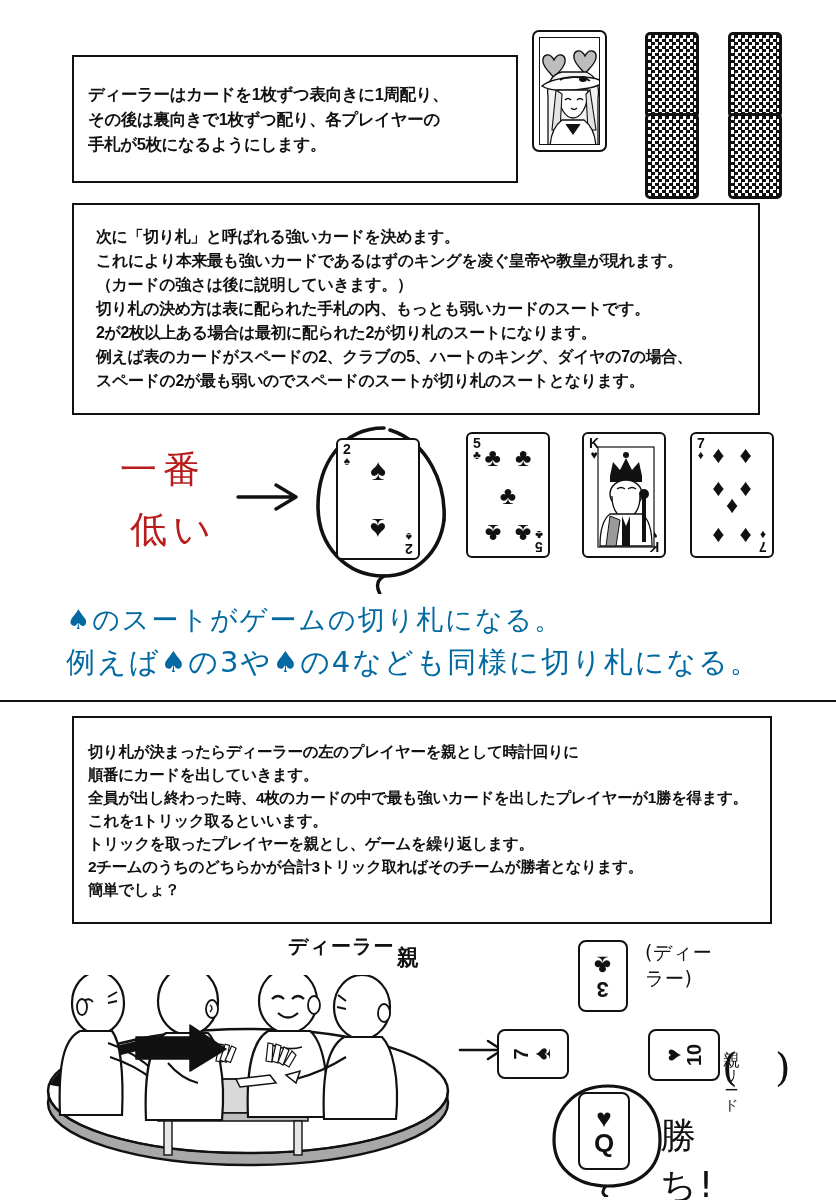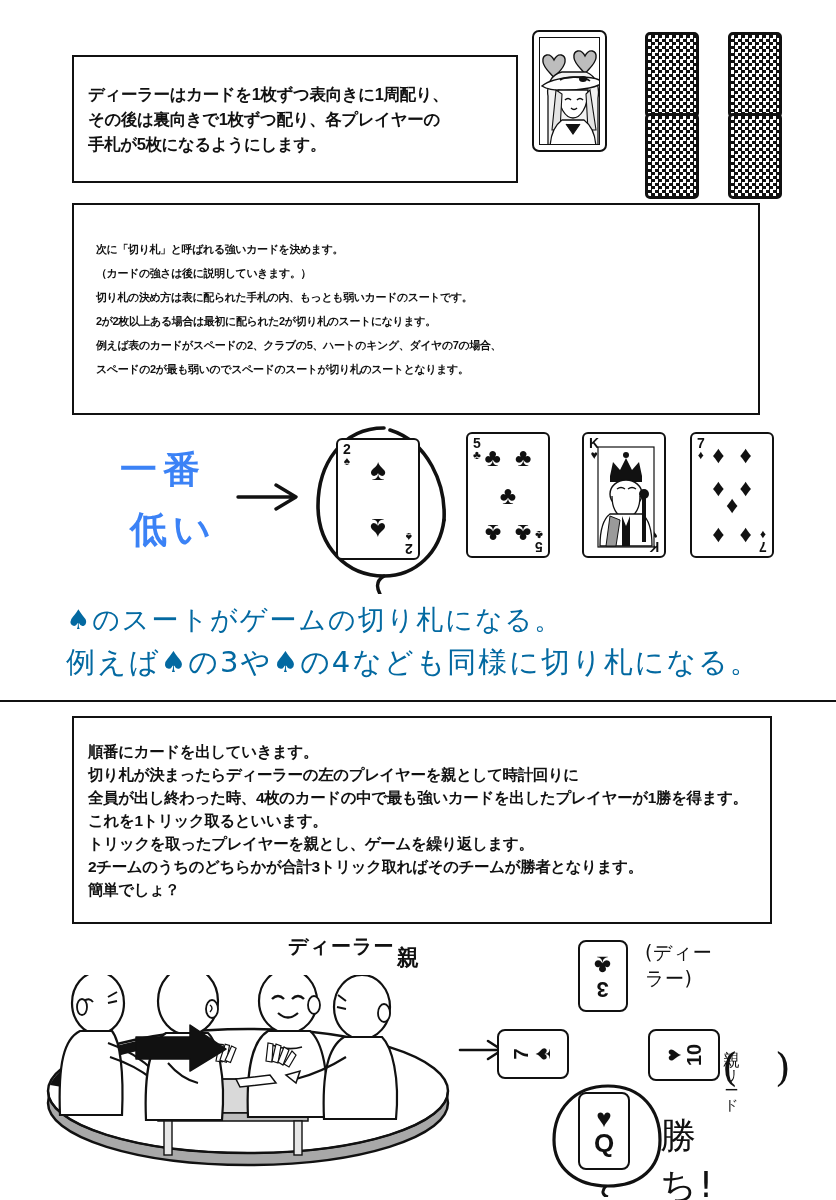--- a/index.html
+++ b/index.html
@@ -29,21 +29,21 @@
     font-weight: bold;
     letter-spacing: -0.4px;
     white-space: nowrap;
   }
 
   #box-deal { left: 72px; top: 55px; width: 446px; height: 128px; }
   #box-deal p { font-size: 16.5px; line-height: 25px; }
 
   #box-trump { left: 72px; top: 203px; width: 688px; height: 212px; }
   #box-trump .lines { padding-left: 22px; }
-  #box-trump p { font-size: 11px; line-height: 24px; }
+  #box-trump p { font-size: 16px; line-height: 24px; }
 
   #box-play { left: 72px; top: 716px; width: 700px; height: 208px; }
   #box-play .lines { padding-left: 14px; }
   #box-play p { font-size: 15.5px; line-height: 23px; }
 
   
   .card {
     position: absolute;
     background: #fff;
     border: 2.5px solid #111;
@@ -90,22 +90,22 @@
     position: absolute; inset: 5px;
     border: 1px solid #111;
     overflow: hidden;
     background: #fff;
   }
 
   
   .hand {
     position: absolute;
     font-family: "DejaVu Sans", sans-serif;
-    font-weight: bold;
-    color: #3b82f6;
+    font-weight: normal;
+    color: #b91c1c;
   }
   #lbl-ichiban { left: 120px; top: 445px; font-size: 37px; letter-spacing: 6px; }
   #lbl-hikui   { left: 130px; top: 505px; font-size: 37px; letter-spacing: 6px; }
 
   #handnote {
     position: absolute;
     left: 66px; top: 600px; width: 730px;
     text-align: left;
     font-family: "DejaVu Sans", sans-serif;
     color: #0369a1;
@@ -215,20 +215,21 @@
   </div>
 
   <div class="cardback" style="left:645px; top:32px; width:54px; height:86px;"></div>
   <div class="cardback" style="left:728px; top:32px; width:54px; height:86px;"></div>
   <div class="cardback" style="left:645px; top:113px; width:54px; height:86px;"></div>
   <div class="cardback" style="left:728px; top:113px; width:54px; height:86px;"></div>
 
   <div class="textbox" id="box-trump">
     <div class="lines">
       <p>次に「切り札」と呼ばれる強いカードを決めます。</p>
+      <p>これにより本来最も強いカードであるはずのキングを凌ぐ皇帝や教皇が現れます。</p>
       <p>（カードの強さは後に説明していきます。）</p>
       <p>切り札の決め方は表に配られた手札の内、もっとも弱いカードのスートです。</p>
       <p>2が2枚以上ある場合は最初に配られた2が切り札のスートになります。</p>
       <p>例えば表のカードがスペードの2、クラブの5、ハートのキング、ダイヤの7の場合、</p>
       <p>スペードの2が最も弱いのでスペードのスートが切り札のスートとなります。</p>
     </div>
   </div>
 
   <div class="hand" id="lbl-ichiban">一番</div>
   <div class="hand" id="lbl-hikui">低い</div>
@@ -336,22 +337,22 @@
     </div>
     <div class="l2">
       <span>例えば</span><span>♠</span><span>の3や</span><span>♠</span><span>の4なども同様に切り札になる。</span>
     </div>
   </div>
 
   <div class="hr-rule" style="top:700px;"></div>
 
   <div class="textbox" id="box-play">
     <div class="lines">
+      <p>切り札が決まったらディーラーの左のプレイヤーを親として時計回りに</p>
       <p>順番にカードを出していきます。</p>
-      <p>切り札が決まったらディーラーの左のプレイヤーを親として時計回りに</p>
       <p>全員が出し終わった時、4枚のカードの中で最も強いカードを出したプレイヤーが1勝を得ます。</p>
       <p>これを1トリック取るといいます。</p>
       <p>トリックを取ったプレイヤーを親とし、ゲームを繰り返します。</p>
       <p>2チームのうちのどちらかが合計3トリック取ればそのチームが勝者となります。</p>
       <p>簡単でしょ？</p>
     </div>
   </div>
 
   <div class="label-head" id="lbl-dealer">ディーラー</div>
   <div class="label-head" id="lbl-oya">親</div>

